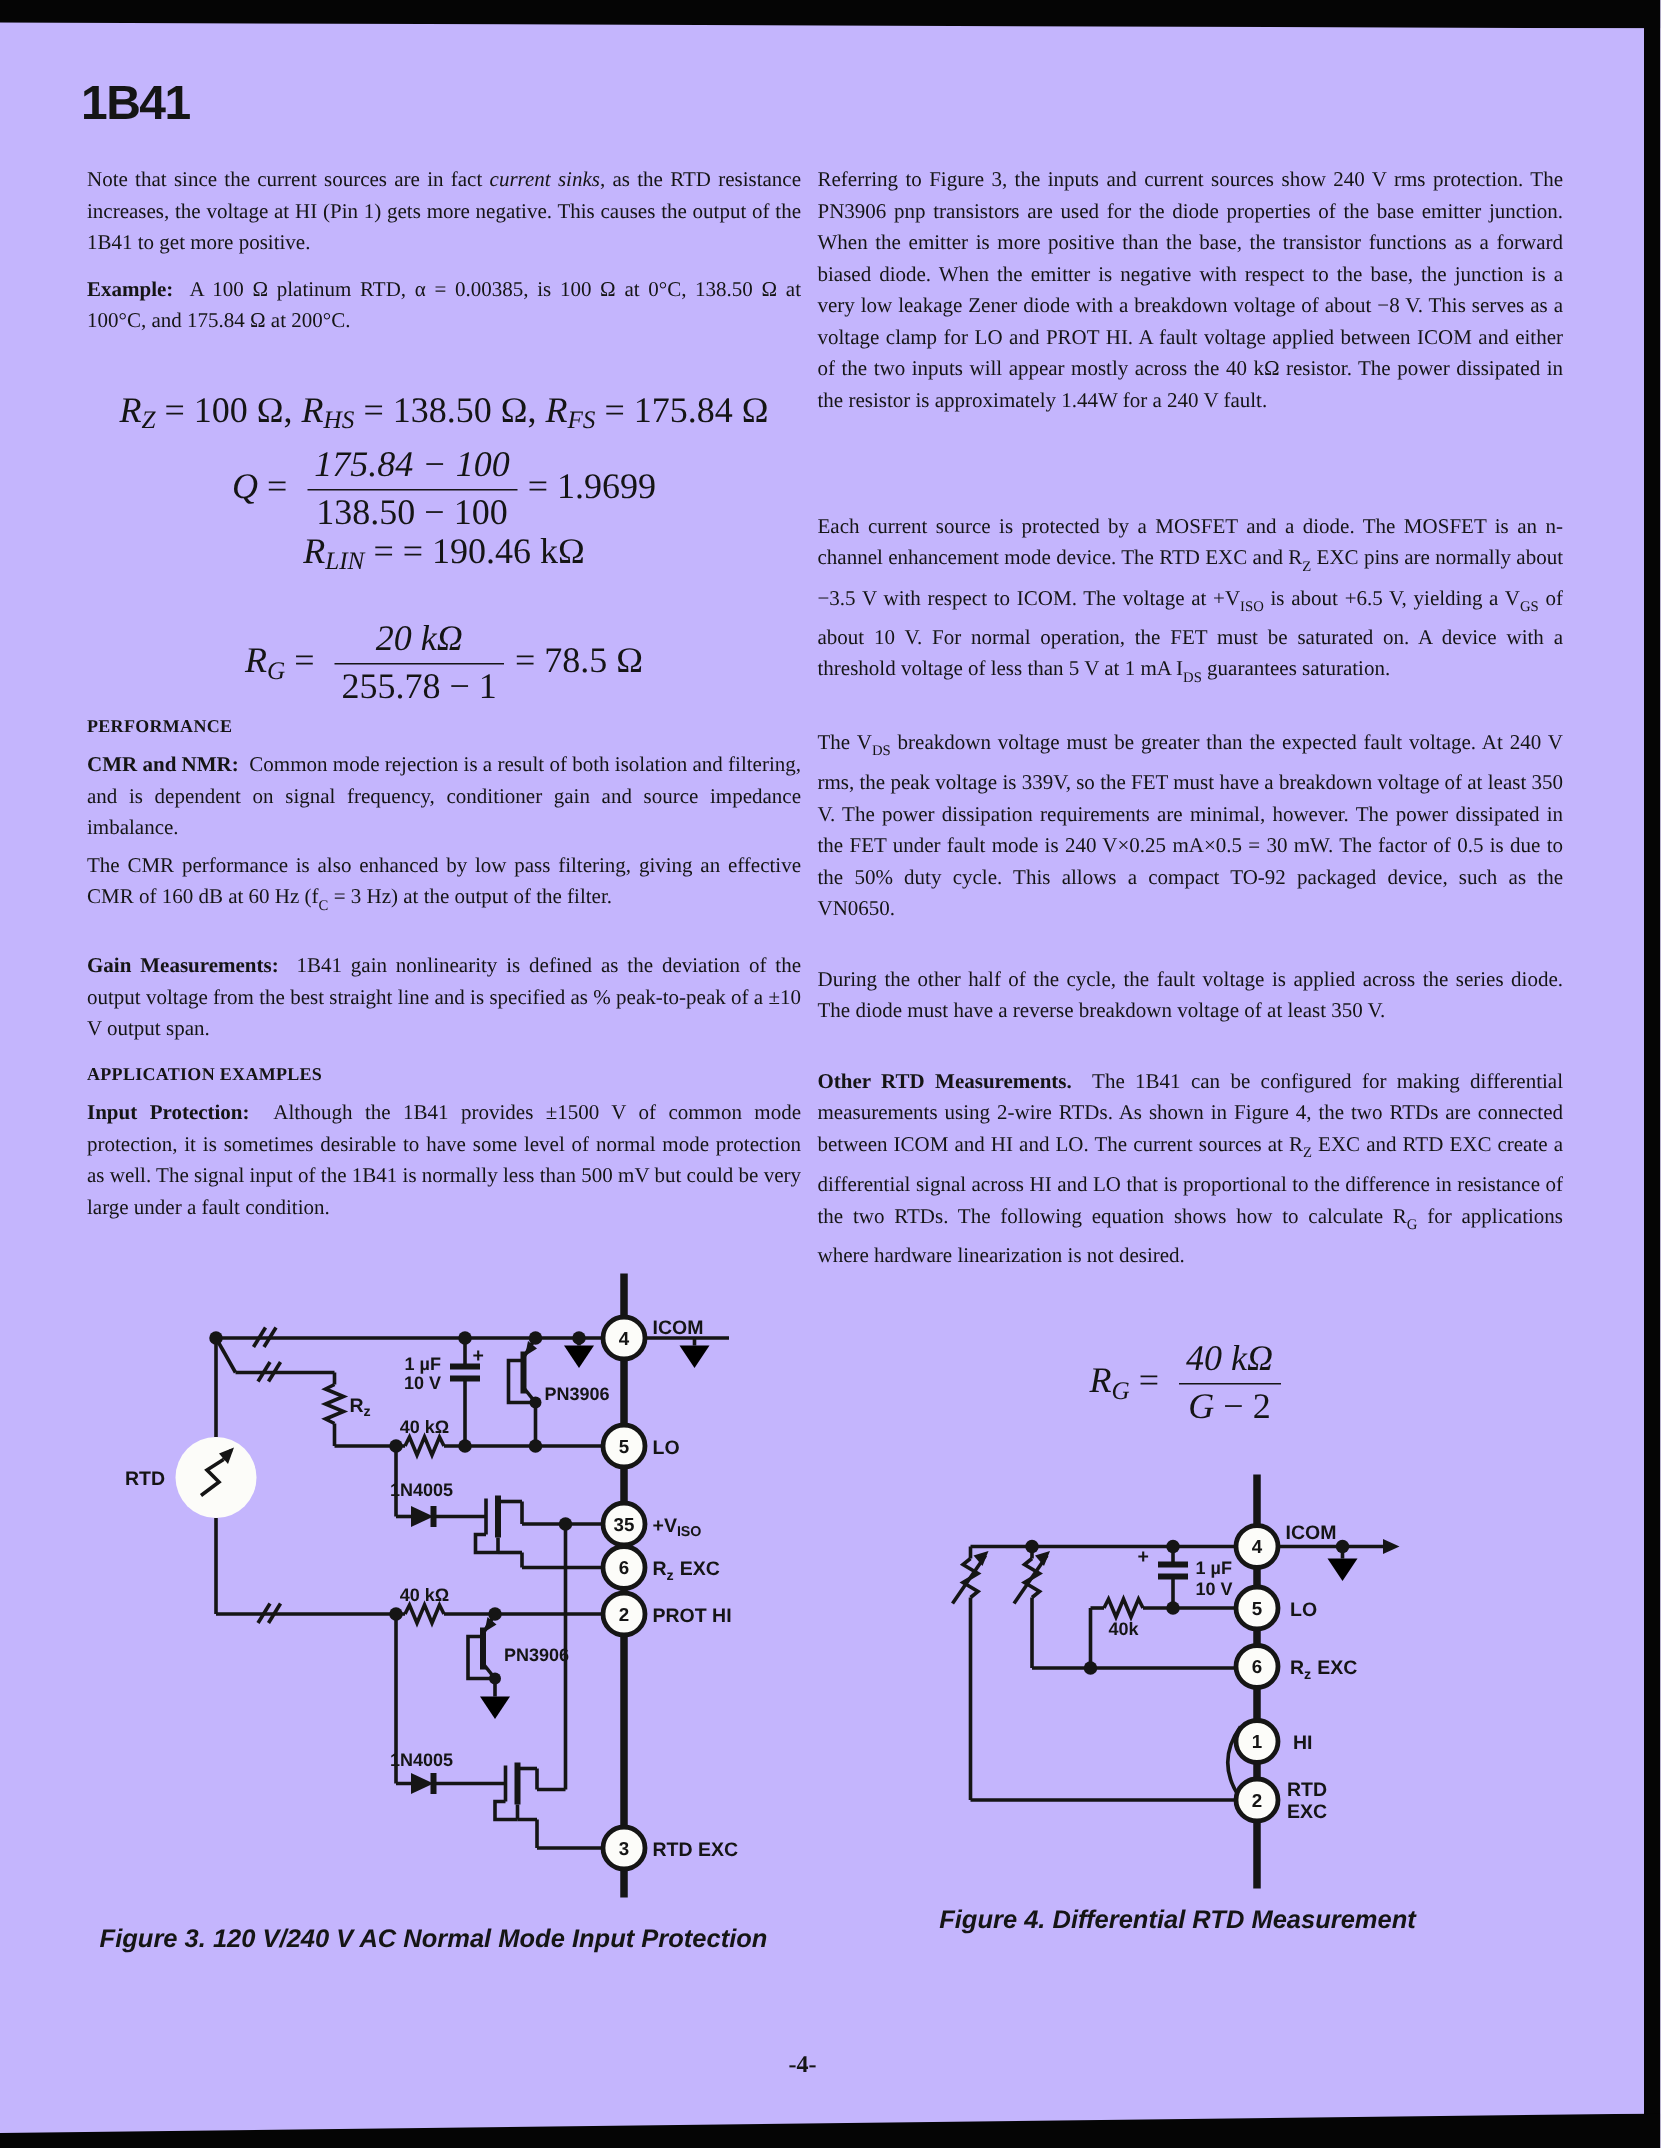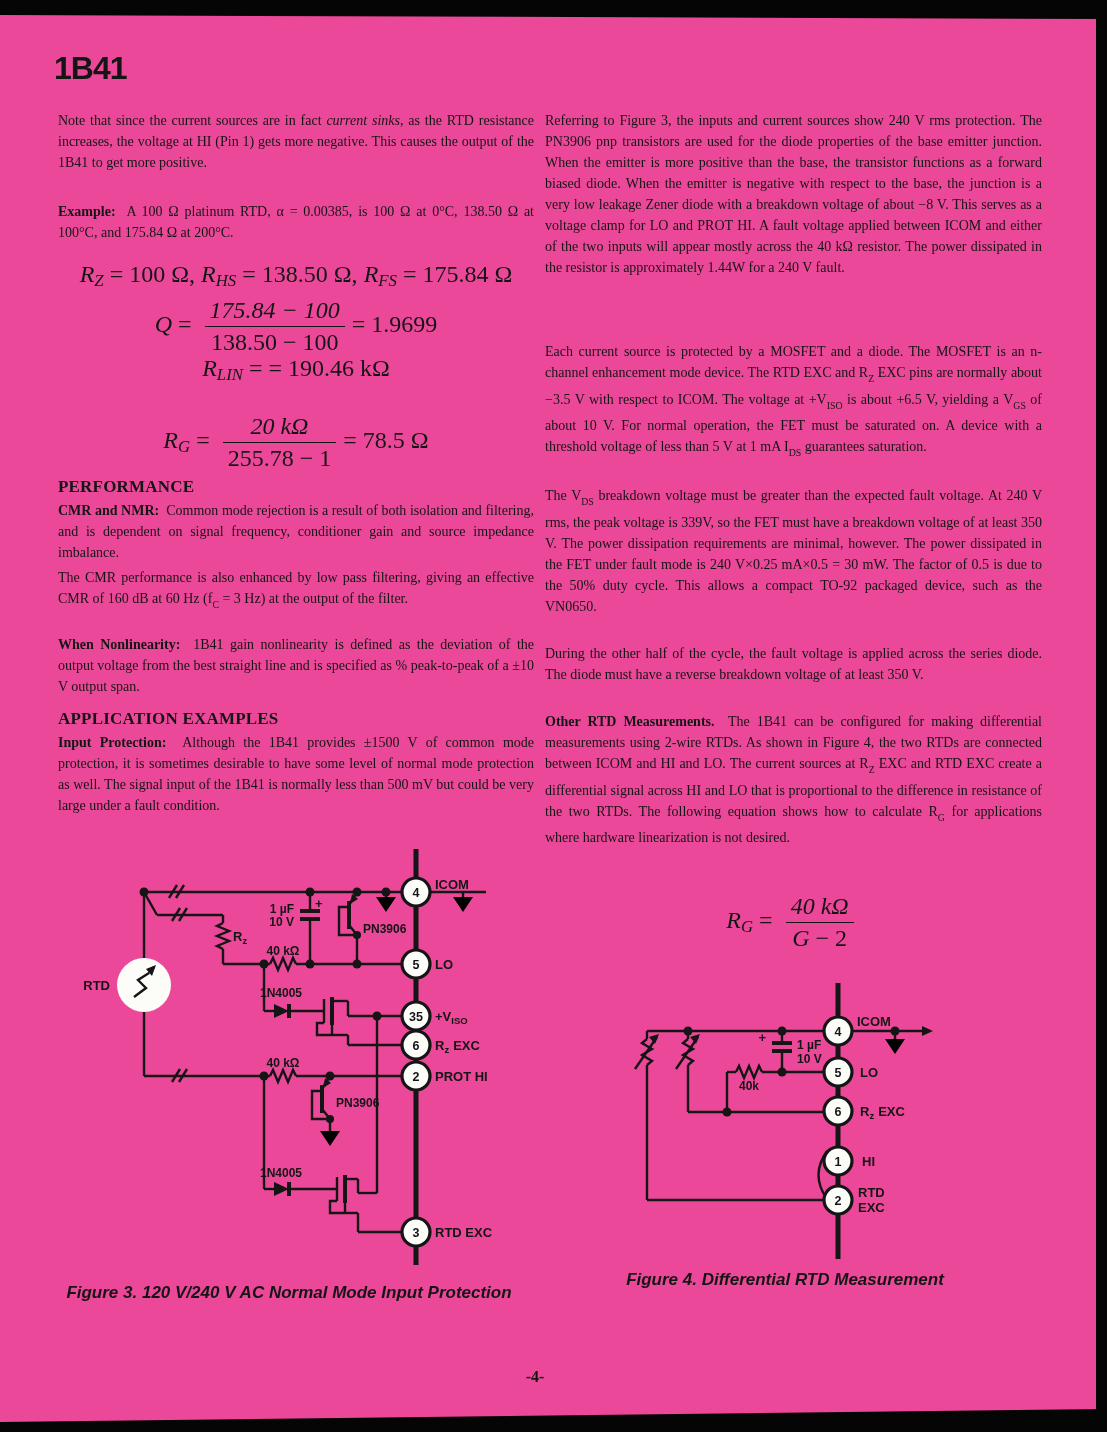--- a/index.html
+++ b/index.html
@@ -1,27 +1,27 @@
 <!DOCTYPE html>
 <html><head>
 <meta charset="utf-8">
 <style>
   html,body{margin:0;padding:0;background:#e8e8e4;}
-  #page{position:relative;width:1107px;height:1432px;background:#ec4899;overflow:hidden;
+  #page{position:relative;width:1107px;height:1432px;background:#c4b5fd;overflow:hidden;
         font-family:"Liberation Serif",serif;color:#151515;}
   .bar{position:absolute;background:#050505;}
   #bar-top{left:0;top:0;width:1107px;height:19px;clip-path:polygon(0 0,100% 0,100% 19px,0 15px);}
   #bar-right{left:1096px;top:0;width:11px;height:1432px;}
   #bar-bottom{left:0;top:1405px;width:1107px;height:27px;clip-path:polygon(0 17px,100% 4px,100% 27px,0 27px);}
   #doc-title{position:absolute;left:54px;top:50px;font-family:"Liberation Sans",sans-serif;
              font-size:32px;font-weight:900;letter-spacing:-1px;}
   .p{position:absolute;font-size:14px;line-height:21px;text-align:justify;}
   .col-l{left:58px;width:476px;}
   .col-r{left:545px;width:497px;}
-  .hd{position:absolute;font-size:17px;font-weight:bold;letter-spacing:.2px;}
+  .hd{position:absolute;font-size:12px;font-weight:bold;letter-spacing:.2px;}
   .seg-b{font-weight:bold;}
   .seg-i{font-style:italic;}
   .seg-sub{font-size:70%;vertical-align:-22%;}
   .seg-isub{font-size:70%;vertical-align:-22%;font-style:italic;}
   .eq{position:absolute;text-align:center;font-size:24px;}
   .frac{display:inline-block;vertical-align:middle;text-align:center;margin:0 7px;}
   .frac .num{display:block;padding:0 5px 2px;border-bottom:1.7px solid #151515;font-style:italic;}
   .frac .den{display:block;padding:2px 5px 0;}
   .caption{position:absolute;font-family:"Liberation Sans",sans-serif;font-style:italic;
            font-weight:600;font-size:17px;text-align:center;}
@@ -45,40 +45,40 @@
 
 <div id="page">
 
   <div class="bar" id="bar-top"></div>
   <div class="bar" id="bar-right"></div>
   <div class="bar" id="bar-bottom"></div>
 
   <div id="doc-title">1B41</div>
 
   <div class="p col-l" style="top:110px"><span>Note that since the current sources are in fact </span><span class="seg-i">current sinks</span><span>, as the RTD resistance increases, the voltage at HI (Pin 1) gets more negative. This causes the output of the 1B41 to get more positive.</span></div>
-  <div class="p col-l" style="top:201px"><span class="seg-b">Example:</span><span>&nbsp; A 100 Ω platinum RTD, α = 0.00385, is 100 Ω at 0°C, 138.50 Ω at 100°C, and 175.84 Ω at 200°C.</span></div>
+  <div class="p col-l" style="top:183px"><span class="seg-b">Example:</span><span>&nbsp; A 100 Ω platinum RTD, α = 0.00385, is 100 Ω at 0°C, 138.50 Ω at 100°C, and 175.84 Ω at 200°C.</span></div>
 
   <div class="eq col-l" style="top:261px"><span class="seg-i">R</span><span class="seg-isub">Z</span><span> = 100 Ω, </span><span class="seg-i">R</span><span class="seg-isub">HS</span><span> = 138.50 Ω, </span><span class="seg-i">R</span><span class="seg-isub">FS</span><span> = 175.84 Ω</span></div>
 
   <div class="eq col-l" style="top:297px">
     <span><span class="seg-i">Q</span><span> = </span></span><span class="frac"><span class="num"><span>175.84 − 100</span></span><span class="den"><span>138.50 − 100</span></span></span><span>= 1.9699</span>
   </div>
 
   <div class="eq col-l" style="top:355px">
     <span><span class="seg-i">R</span><span class="seg-isub">LIN</span><span> = </span></span><span>= 190.46 kΩ</span>
   </div>
 
   <div class="eq col-l" style="top:413px">
     <span><span class="seg-i">R</span><span class="seg-isub">G</span><span> = </span></span><span class="frac"><span class="num"><span>20 kΩ</span></span><span class="den"><span>255.78 − 1</span></span></span><span>= 78.5 Ω</span>
   </div>
 
   <div class="hd" style="left:58px;top:477px">PERFORMANCE</div>
   <div class="p col-l" style="top:500px"><span class="seg-b">CMR and NMR:</span><span>&nbsp; Common mode rejection is a result of both isolation and filtering, and is dependent on signal frequency, conditioner gain and source impedance imbalance.</span></div>
   <div class="p col-l" style="top:567px"><span>The CMR performance is also enhanced by low pass filtering, giving an effective CMR of 160 dB at 60 Hz (f</span><span class="seg-sub">C</span><span> = 3 Hz) at the output of the filter.</span></div>
-  <div class="p col-l" style="top:634px"><span class="seg-b">When Nonlinearity:</span><span>&nbsp; 1B41 gain nonlinearity is defined as the deviation of the output voltage from the best straight line and is specified as % peak-to-peak of a ±10 V output span.</span></div>
+  <div class="p col-l" style="top:634px"><span class="seg-b">Gain Measurements:</span><span>&nbsp; 1B41 gain nonlinearity is defined as the deviation of the output voltage from the best straight line and is specified as % peak-to-peak of a ±10 V output span.</span></div>
 
   <div class="hd" style="left:58px;top:709px">APPLICATION EXAMPLES</div>
   <div class="p col-l" style="top:732px"><span class="seg-b">Input Protection:</span><span>&nbsp; Although the 1B41 provides ±1500 V of common mode protection, it is sometimes desirable to have some level of normal mode protection as well. The signal input of the 1B41 is normally less than 500 mV but could be very large under a fault condition.</span></div>
 
   <svg width="480" height="438" style="left:58px;top:845px">
     <g>
 
       <line class="bus" x1="358" y1="4" x2="358" y2="33"></line>
       <line class="bus" x1="358" y1="61" x2="358" y2="105"></line>
       <line class="bus" x1="358" y1="133" x2="358" y2="157"></line>

